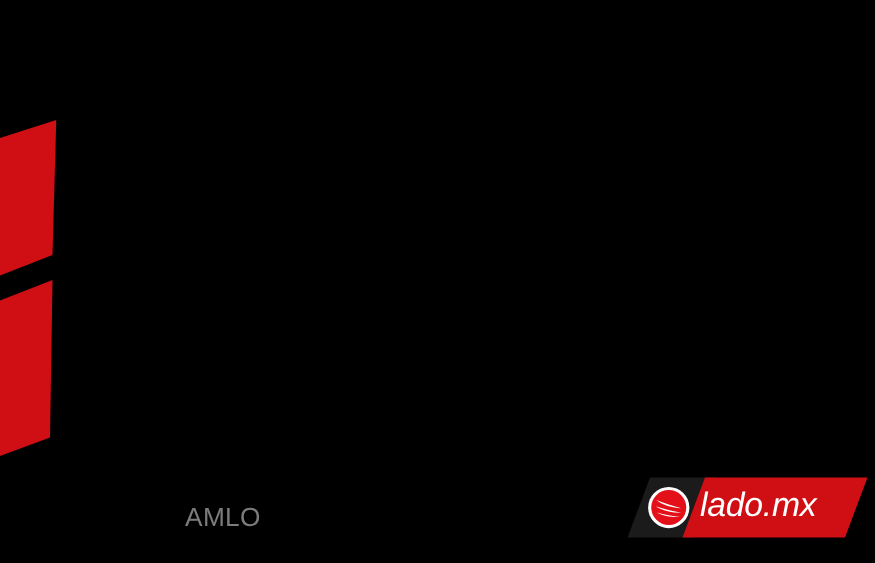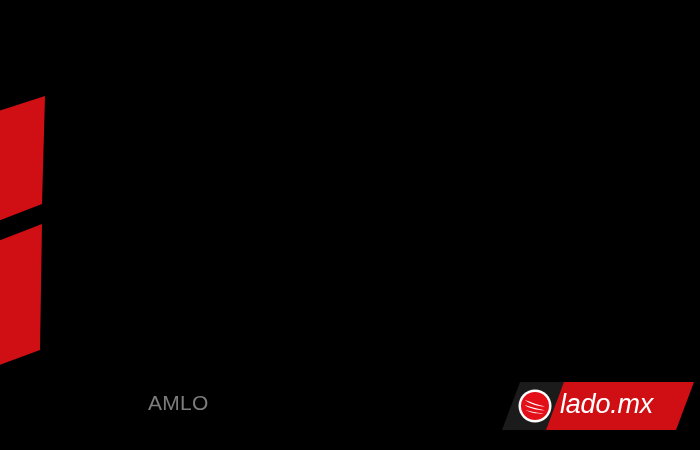--- a/index.html
+++ b/index.html
@@ -38,21 +38,21 @@
     line-height: 34px;
     font-weight: 400;
     letter-spacing: 0.1px;
     white-space: pre-line;
   }
 
   
   #tag {
     position: absolute;
     left: 148px;
-    top: 390px;
+    top: 402px;
     color: #7c7c7c;
     font-size: 21px;
     line-height: 26px;
     font-weight: 400;
     letter-spacing: 0.3px;
   }
 
   
   #brand {
     position: absolute;

